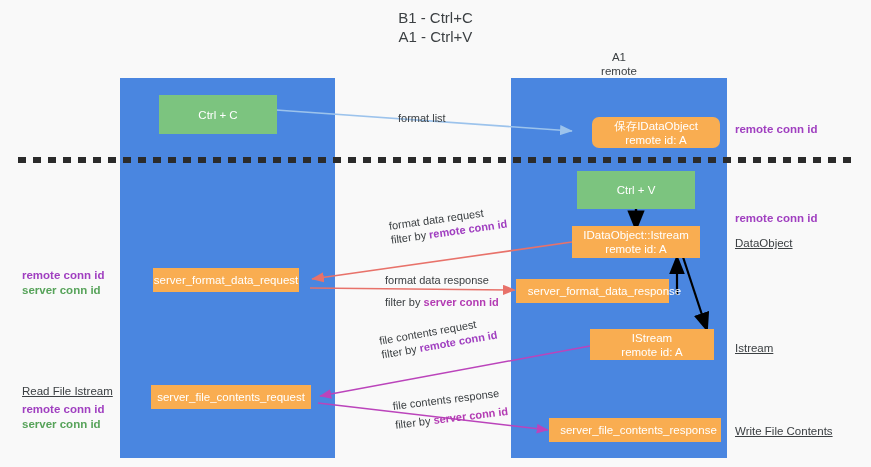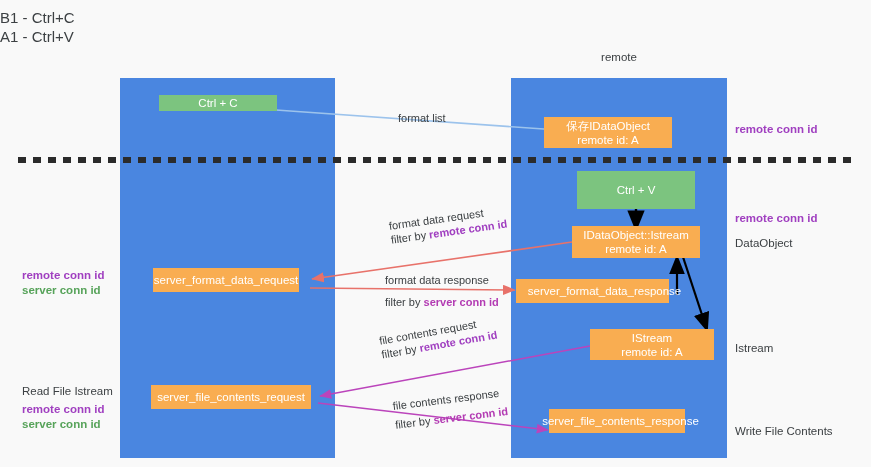--- a/index.html
+++ b/index.html
@@ -8,21 +8,21 @@
     background:#f9f9f9;
     font-family:"Liberation Sans","DejaVu Sans",sans-serif;
     position:relative;overflow:hidden;
     color:#3c4043;
   }
   #stage{position:absolute;left:0;top:0;width:871px;height:467px;}
 
   
   .title{
     position:absolute;left:0;top:8px;width:871px;
-    font-size:15px;line-height:19px;color:#3c4043;
+    text-align:center;font-size:15px;line-height:19px;color:#3c4043;
   }
 
   
   .colhead{
     position:absolute;text-align:center;font-size:11.5px;line-height:14px;color:#3c4043;
   }
 
   
   .lane{position:absolute;background:#4a86e0;}
 
@@ -33,21 +33,21 @@
     color:#ffffff;font-size:11.5px;line-height:14px;text-align:center;
   }
   .box.green{background:#7cc47f;}
   .box.orange{background:#f9ad51;}
   .box .l2{display:block;}
 
   
   .note{position:absolute;font-size:11.5px;line-height:15px;}
   .note.purple{color:#a03fc0;font-weight:bold;}
   .note.green{color:#57a35a;font-weight:bold;}
-  .note.dark{color:#3c4043;}
+  .note.dark{color:#3c4043;text-decoration:underline;}
 
   
   .elabel{
     position:absolute;font-size:11px;line-height:14px;color:#3c4043;white-space:nowrap;
   }
   .elabel .hl-purple{color:#a03fc0;font-weight:bold;}
   .elabel .hl-magenta{color:#b33bb3;font-weight:bold;}
 
   
   svg.overlay{position:absolute;left:0;top:0;width:871px;height:467px;overflow:visible;}
@@ -56,20 +56,21 @@
 <body>
 
 <div id="stage">
 
   <div class="title">
     <div>B1 - Ctrl+C</div>
     <div>A1 - Ctrl+V</div>
   </div>
 
   <div class="colhead" style="left:511px;top:50px;width:216px;">
+    <div>A1</div>
     <div>remote</div>
   </div>
 
   <div class="lane" style="left:120px;top:78px;width:215px;height:380px;"></div>
   <div class="lane" style="left:511px;top:78px;width:216px;height:380px;"></div>
 
   <svg class="overlay" viewBox="0 0 871 467">
     <defs>
       <marker id="ar-blue" markerWidth="9" markerHeight="9" refX="7.5" refY="3.2" orient="auto">
         <path d="M0,0 L8,3.2 L0,6.4 z" fill="#9cc3ec"></path>
@@ -98,25 +99,25 @@
     <line x1="677" y1="295" x2="677" y2="260" stroke="#000000" stroke-width="2.2" marker-end="url(#ar-blk)"></line>
 
     <line x1="590" y1="346" x2="320" y2="396" stroke="#bb44bb" stroke-width="1.5" marker-end="url(#ar-mag)"></line>
 
     <line x1="318" y1="403" x2="548" y2="430" stroke="#bb44bb" stroke-width="1.5" marker-end="url(#ar-mag)"></line>
   </svg>
 
   <div style="position:absolute;left:18px;top:157px;width:836px;height:6px;
               background:repeating-linear-gradient(to right,#2b2b2b 0 8px,transparent 8px 15px);"></div>
 
-  <div class="box green" style="left:159px;top:95px;width:118px;height:16px;">
+  <div class="box green" style="left:159px;top:95px;width:118px;height:39px;">
     <span>Ctrl + C</span>
   </div>
 
-  <div class="box orange" style="left:544px;top:117px;width:128px;height:31px;">
+  <div class="box orange" style="left:592px;top:117px;width:128px;height:31px;border-radius:7px;">
     <span>保存IDataObject</span>
     <span class="l2">remote id: A</span>
   </div>
 
   <div class="box green" style="left:577px;top:171px;width:118px;height:38px;">
     <span>Ctrl + V</span>
   </div>
 
   <div class="box orange" style="left:572px;top:226px;width:128px;height:32px;">
     <span>IDataObject::Istream</span>
@@ -133,21 +134,21 @@
 
   <div class="box orange" style="left:590px;top:329px;width:124px;height:31px;">
     <span>IStream</span>
     <span class="l2">remote id: A</span>
   </div>
 
   <div class="box orange" style="left:151px;top:385px;width:160px;height:24px;">
     <span>server_file_contents_request</span>
   </div>
 
-  <div class="box orange" style="left:549px;top:409px;width:136px;height:24px;padding-left:7px;">
+  <div class="box orange" style="left:549px;top:418px;width:172px;height:24px;padding-left:7px;">
     <span>server_file_contents_response</span>
   </div>
 
   <div class="elabel" style="left:398px;top:111px;">
     <span>format list</span>
   </div>
 
   <div class="elabel" style="left:388px;top:219px;transform:rotate(-8deg);transform-origin:left top;">
     <div>format data request</div>
     <div><span>filter by </span><span class="hl-purple">remote conn id</span></div>

